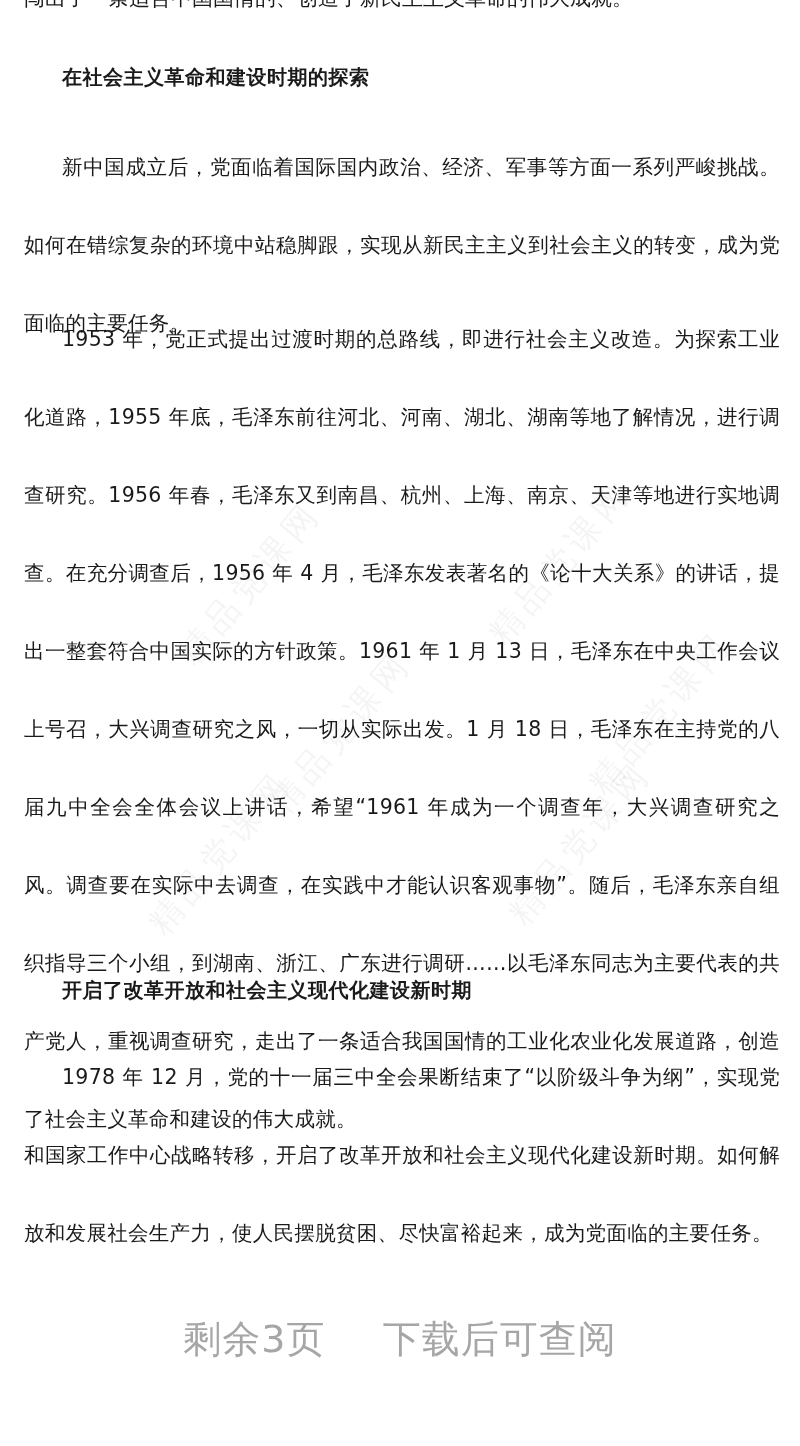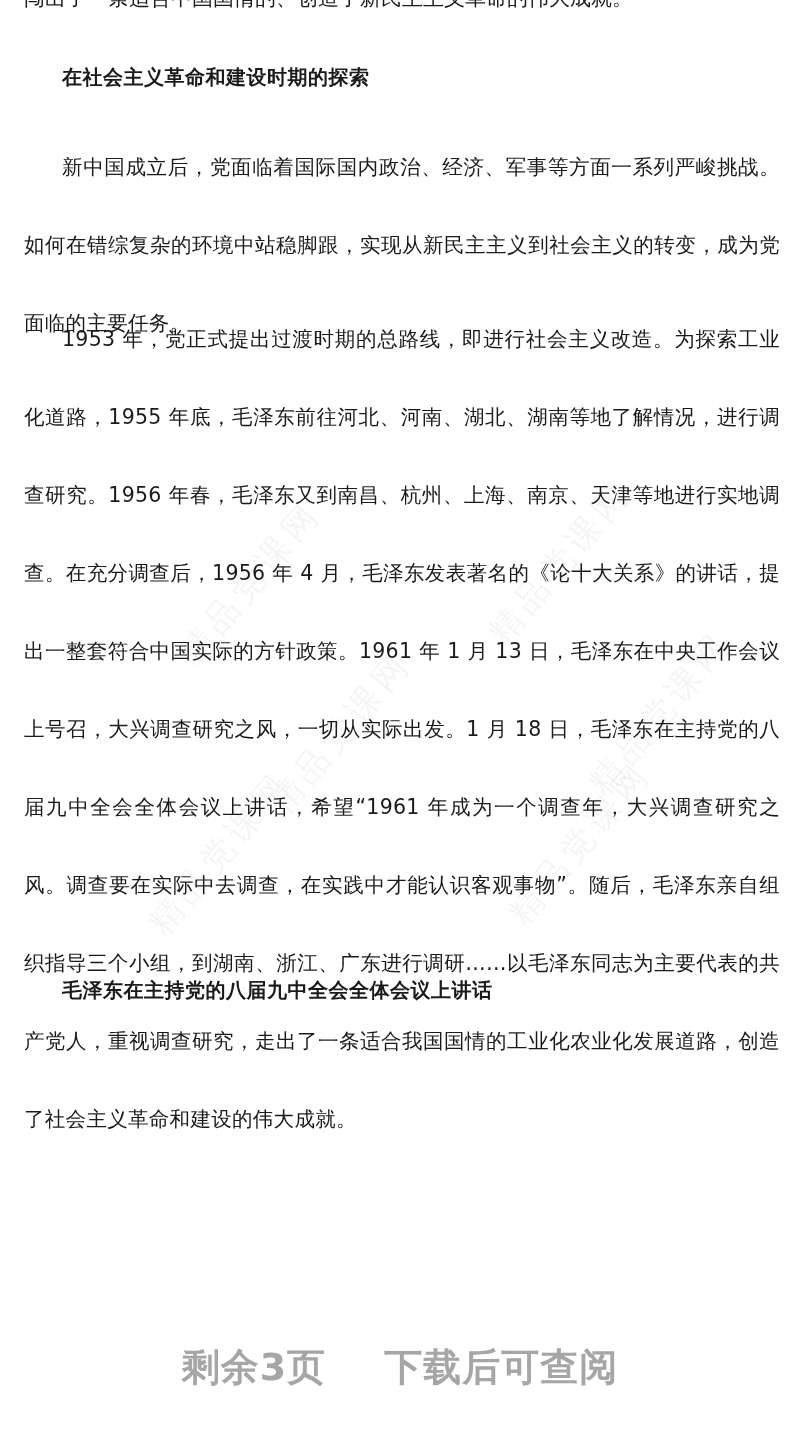--- a/index.html
+++ b/index.html
@@ -3,21 +3,21 @@
 <meta charset="utf-8">
 <style>
   html, body { margin: 0; padding: 0; background: #ffffff; }
   body { width: 800px; height: 1446px; position: relative; overflow: hidden;
          font-family: "DejaVu Sans", "Liberation Sans", sans-serif; color: #1a1a1a; }
   .page { position: absolute; left: 0; top: 0; width: 800px; height: 1446px; }
   .clip-line { position: absolute; left: 24px; top: -14px; font-size: 21px; line-height: 24px; white-space: nowrap; color: #1a1a1a; }
   .heading { position: absolute; left: 62px; font-size: 20px; font-weight: bold; letter-spacing: 0.5px; color: #1a1a1a; }
   .para { position: absolute; left: 24px; width: 756px; font-size: 20.5px; line-height: 78px; text-indent: 38px; text-align: justify; text-align-last: left; letter-spacing: 0.3px; }
   .watermark { position: absolute; font-size: 34px; color: rgba(0,0,0,0.045); transform: rotate(-50deg); white-space: nowrap; pointer-events: none; letter-spacing: 6px; }
-  .remaining { position: absolute; left: 0; width: 800px; top: 1342px; text-align: center; font-size: 38px; font-weight: bold; color: #a6a6a6; letter-spacing: 1px; }
+  .remaining { position: absolute; left: 0; width: 800px; top: 1314px; text-align: center; font-size: 38px; font-weight: normal; color: #a6a6a6; letter-spacing: 1px; }
   .remaining span { margin: 0 22px; }
 </style>
 </head>
 <body>
 
 <div class="page">
 
   <div class="watermark" style="left:150px; top:560px;">精品党课网</div>
   <div class="watermark" style="left:460px; top:540px;">精品党课网</div>
   <div class="watermark" style="left:240px; top:710px;">精品党课网</div>
@@ -26,20 +26,21 @@
   <div class="watermark" style="left:560px; top:690px;">精品党课网</div>
 
   <div class="clip-line">闯出了一条适合中国国情的、创造了新民主主义革命的伟大成就。</div>
 
   <div class="heading" style="top:64px;">在社会主义革命和建设时期的探索</div>
 
   <p class="para" style="top:128px; margin:0;">新中国成立后，党面临着国际国内政治、经济、军事等方面一系列严峻挑战。如何在错综复杂的环境中站稳脚跟，实现从新民主主义到社会主义的转变，成为党面临的主要任务。</p>
 
   <p class="para" style="top:300px; margin:0;">1953 年，党正式提出过渡时期的总路线，即进行社会主义改造。为探索工业化道路，1955 年底，毛泽东前往河北、河南、湖北、湖南等地了解情况，进行调查研究。1956 年春，毛泽东又到南昌、杭州、上海、南京、天津等地进行实地调查。在充分调查后，1956 年 4 月，毛泽东发表著名的《论十大关系》的讲话，提出一整套符合中国实际的方针政策。1961 年 1 月 13 日，毛泽东在中央工作会议上号召，大兴调查研究之风，一切从实际出发。1 月 18 日，毛泽东在主持党的八届九中全会全体会议上讲话，希望“1961 年成为一个调查年，大兴调查研究之风。调查要在实际中去调查，在实践中才能认识客观事物”。随后，毛泽东亲自组织指导三个小组，到湖南、浙江、广东进行调研……以毛泽东同志为主要代表的共产党人，重视调查研究，走出了一条适合我国国情的工业化农业化发展道路，创造了社会主义革命和建设的伟大成就。</p>
 
-  <div class="heading" style="top:977px;">毛泽东在主持党的八届九中全会全体会议上讲话</div>
+  <div class="heading" style="top:977px;">开启了改革开放和社会主义现代化建设新时期</div>
 
+  <p class="para" style="top:1038px; margin:0;">1978 年 12 月，党的十一届三中全会果断结束了“以阶级斗争为纲”，实现党和国家工作中心战略转移，开启了改革开放和社会主义现代化建设新时期。如何解放和发展社会生产力，使人民摆脱贫困、尽快富裕起来，成为党面临的主要任务。</p>
 
   <div class="remaining">
     <span>剩余3页</span>
     <span>下载后可查阅</span>
   </div>
 </div>
 
 </body></html>

